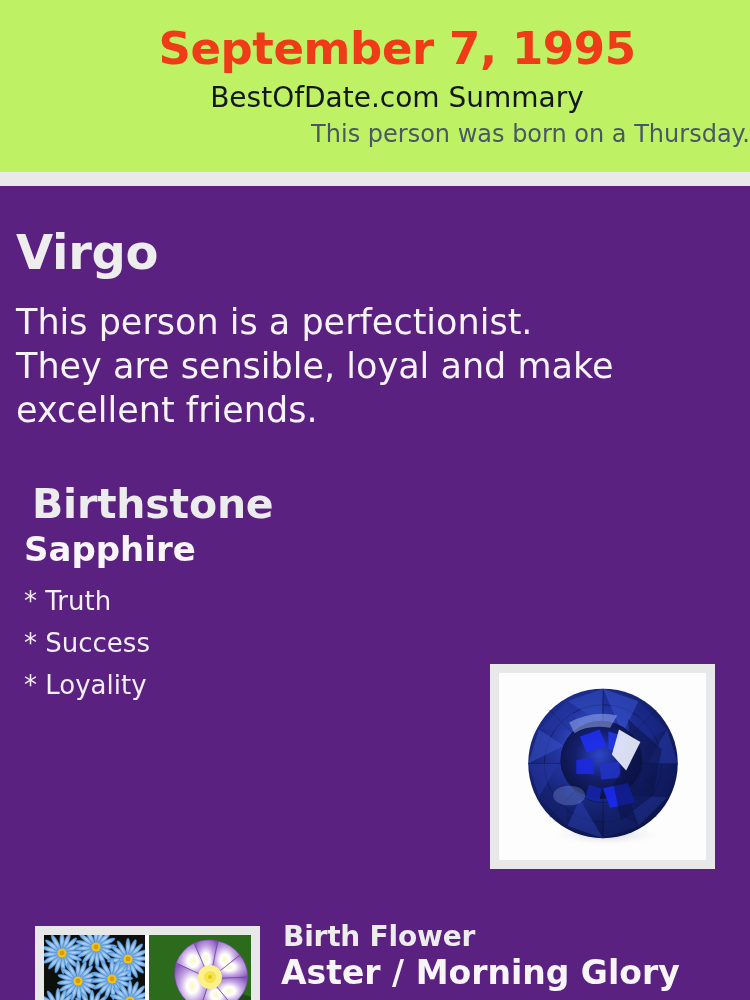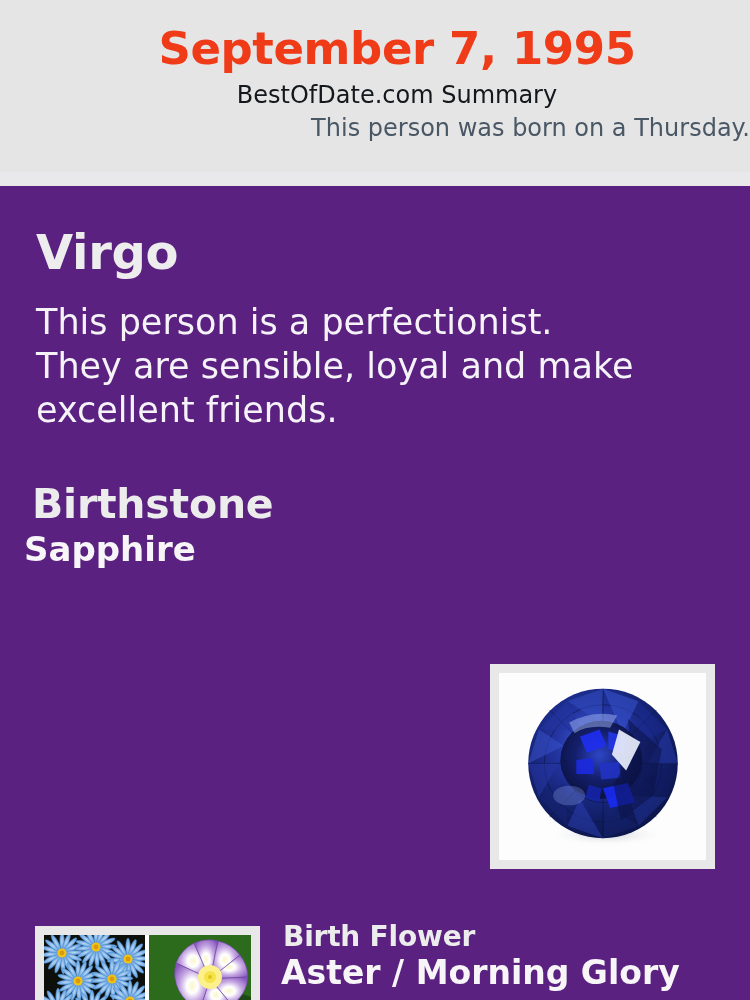--- a/index.html
+++ b/index.html
@@ -20,36 +20,36 @@
     width: 750px;
     height: 1000px;
     background: #ffffff;
     overflow: hidden;
   }
 
   
   .header {
     width: 750px;
     height: 172px;
-    background: #e5e5e5;
+    background: #bef264;
     text-align: center;
     padding-top: 22px;
     padding-left: 44px;
   }
 
   .date-title {
     font-size: 45px;
     font-weight: 700;
     color: #ef3b18;
     letter-spacing: -0.4px;
     line-height: 1.18;
   }
 
   .site-summary {
-    font-size: 24px;
+    font-size: 28px;
     font-weight: 400;
     color: #14181c;
     line-height: 1.35;
     margin-top: 4px;
   }
 
   .born-line {
     font-size: 24px;
     font-weight: 400;
     color: #4a5866;
@@ -68,21 +68,21 @@
   .body-panel {
     position: relative;
     width: 750px;
     height: 814px;
     background: #5a2181;
   }
 
   
   .zodiac {
     position: absolute;
-    left: 36px;
+    left: 16px;
     top: 40px;
     width: 640px;
   }
 
   .zodiac-name {
     font-size: 48px;
     font-weight: 700;
     color: #ededed;
     line-height: 1.12;
     letter-spacing: -0.3px;
@@ -208,20 +208,25 @@
   <div class="body-panel">
 
     <div class="zodiac">
       <div class="zodiac-name">Virgo</div>
       <div class="zodiac-desc">This person is a perfectionist. They are sensible, loyal and make excellent friends.</div>
     </div>
 
     <div class="birthstone-block">
       <div class="section-heading">Birthstone</div>
       <div class="section-sub">Sapphire</div>
+      <ul class="bullet-list">
+        <li>* Truth</li>
+        <li>* Success</li>
+        <li>* Loyality</li>
+      </ul>
     </div>
 
     <div class="photo-frame" id="gem-frame">
       <div class="inner">
         <div class="gem-stage">
           <svg width="178" height="178" viewBox="0 0 200 200">
             <defs>
               <radialGradient id="gemBody" cx="42%" cy="36%" r="72%">
                 <stop offset="0%" stop-color="#3f5ad6"></stop>
                 <stop offset="34%" stop-color="#22339f"></stop>

